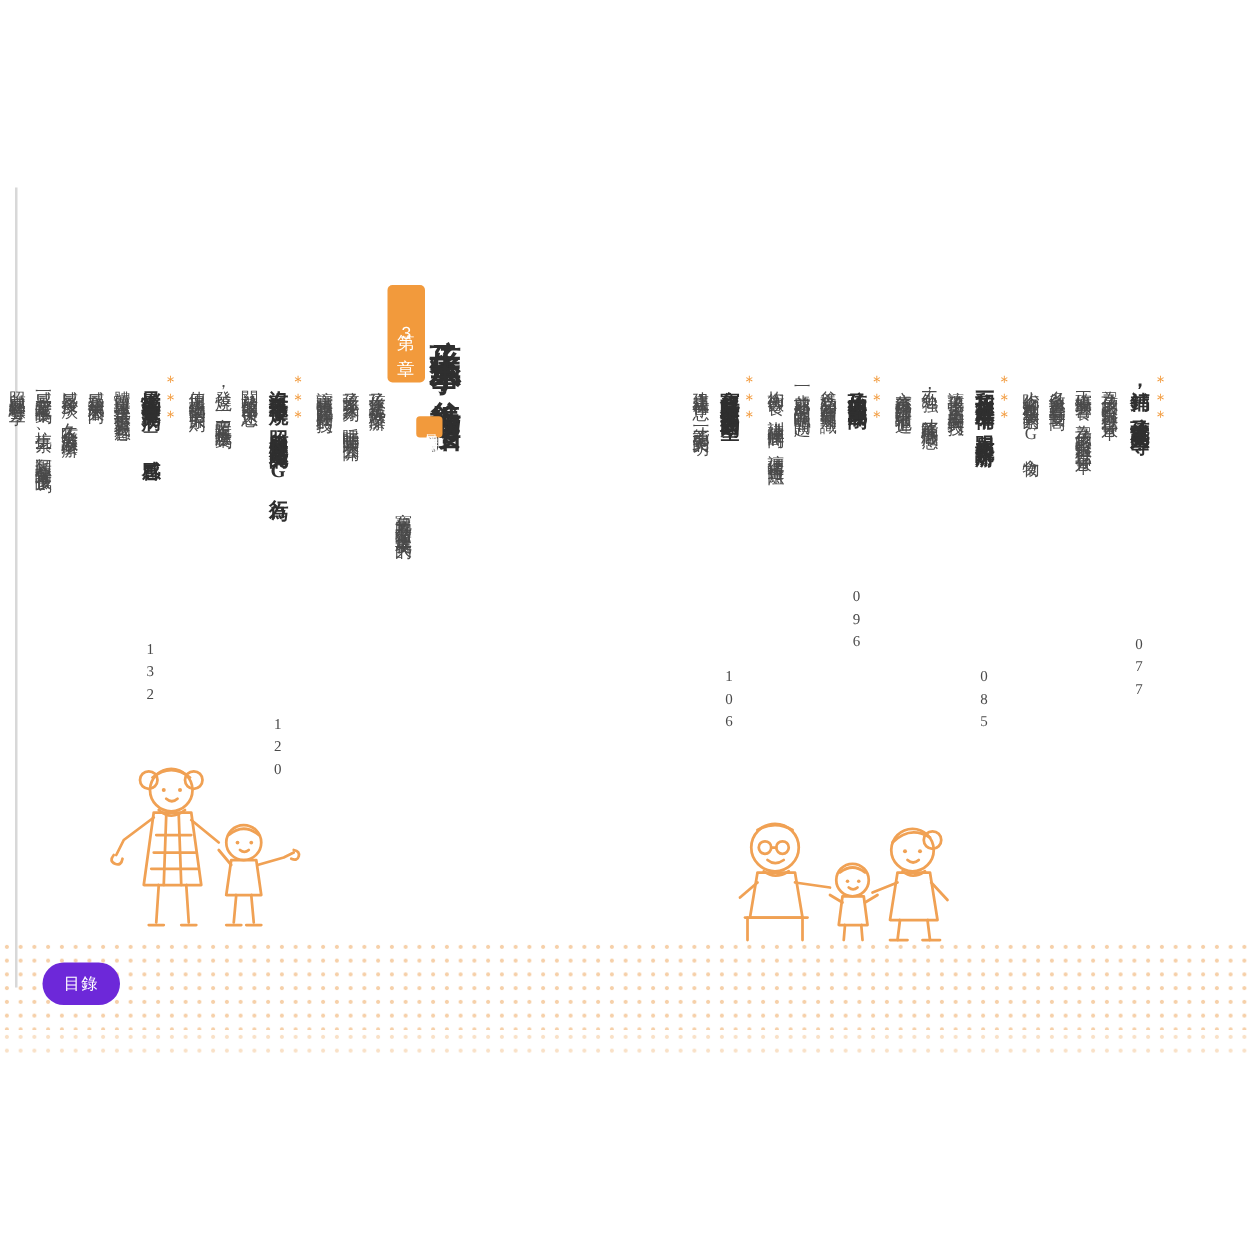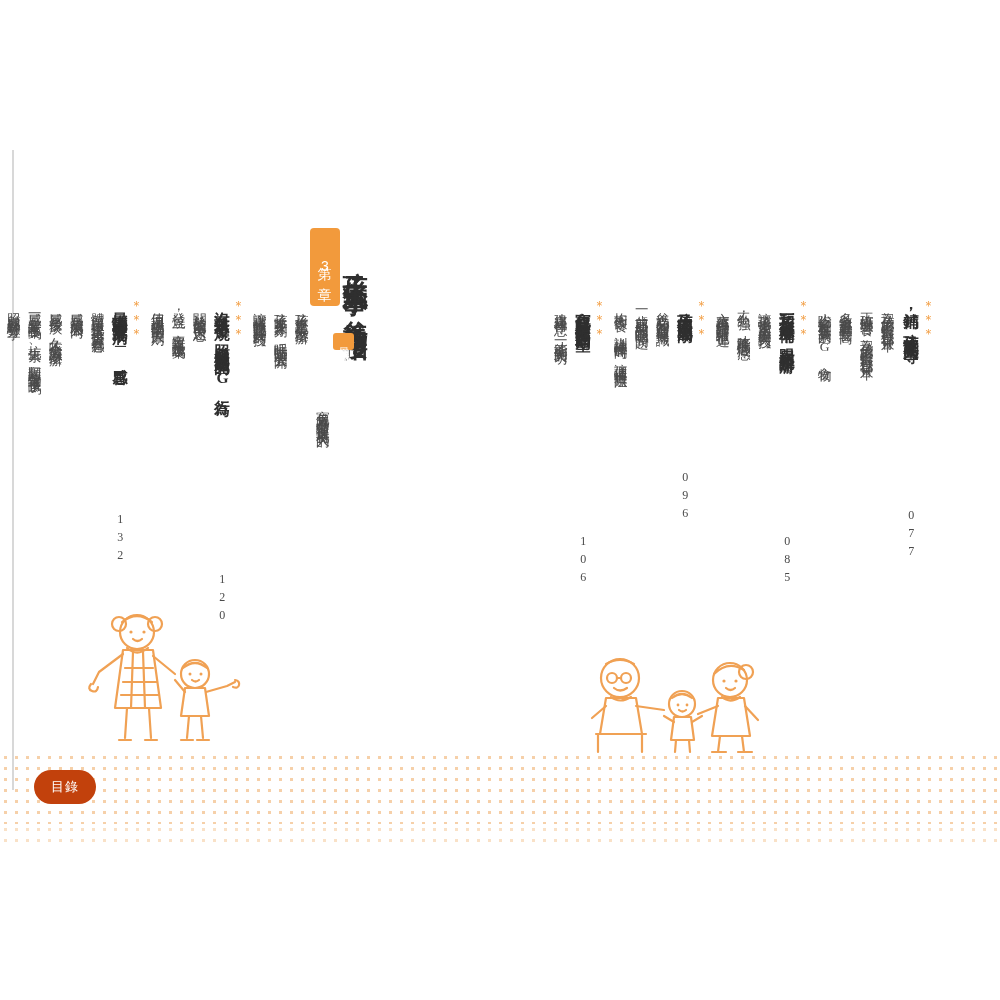--- a/index.html
+++ b/index.html
@@ -32,21 +32,21 @@
     opacity:.85;
   }
   .dot-band.lower{
     top:824px;height:22px;opacity:.55;
   }
   
   .toc-tab{
     position:absolute;
     left:34px;top:770px;
     width:62px;height:34px;
-    background:#c2410c;
+    background:#6d28d9;
     border-radius:17px;
     color:#ffffff;
     font-size:13px;
     letter-spacing:1px;
     display:flex;align-items:center;justify-content:center;
     font-family:"Liberation Sans","DejaVu Sans",sans-serif;
   }
 
   
   .vtext{

